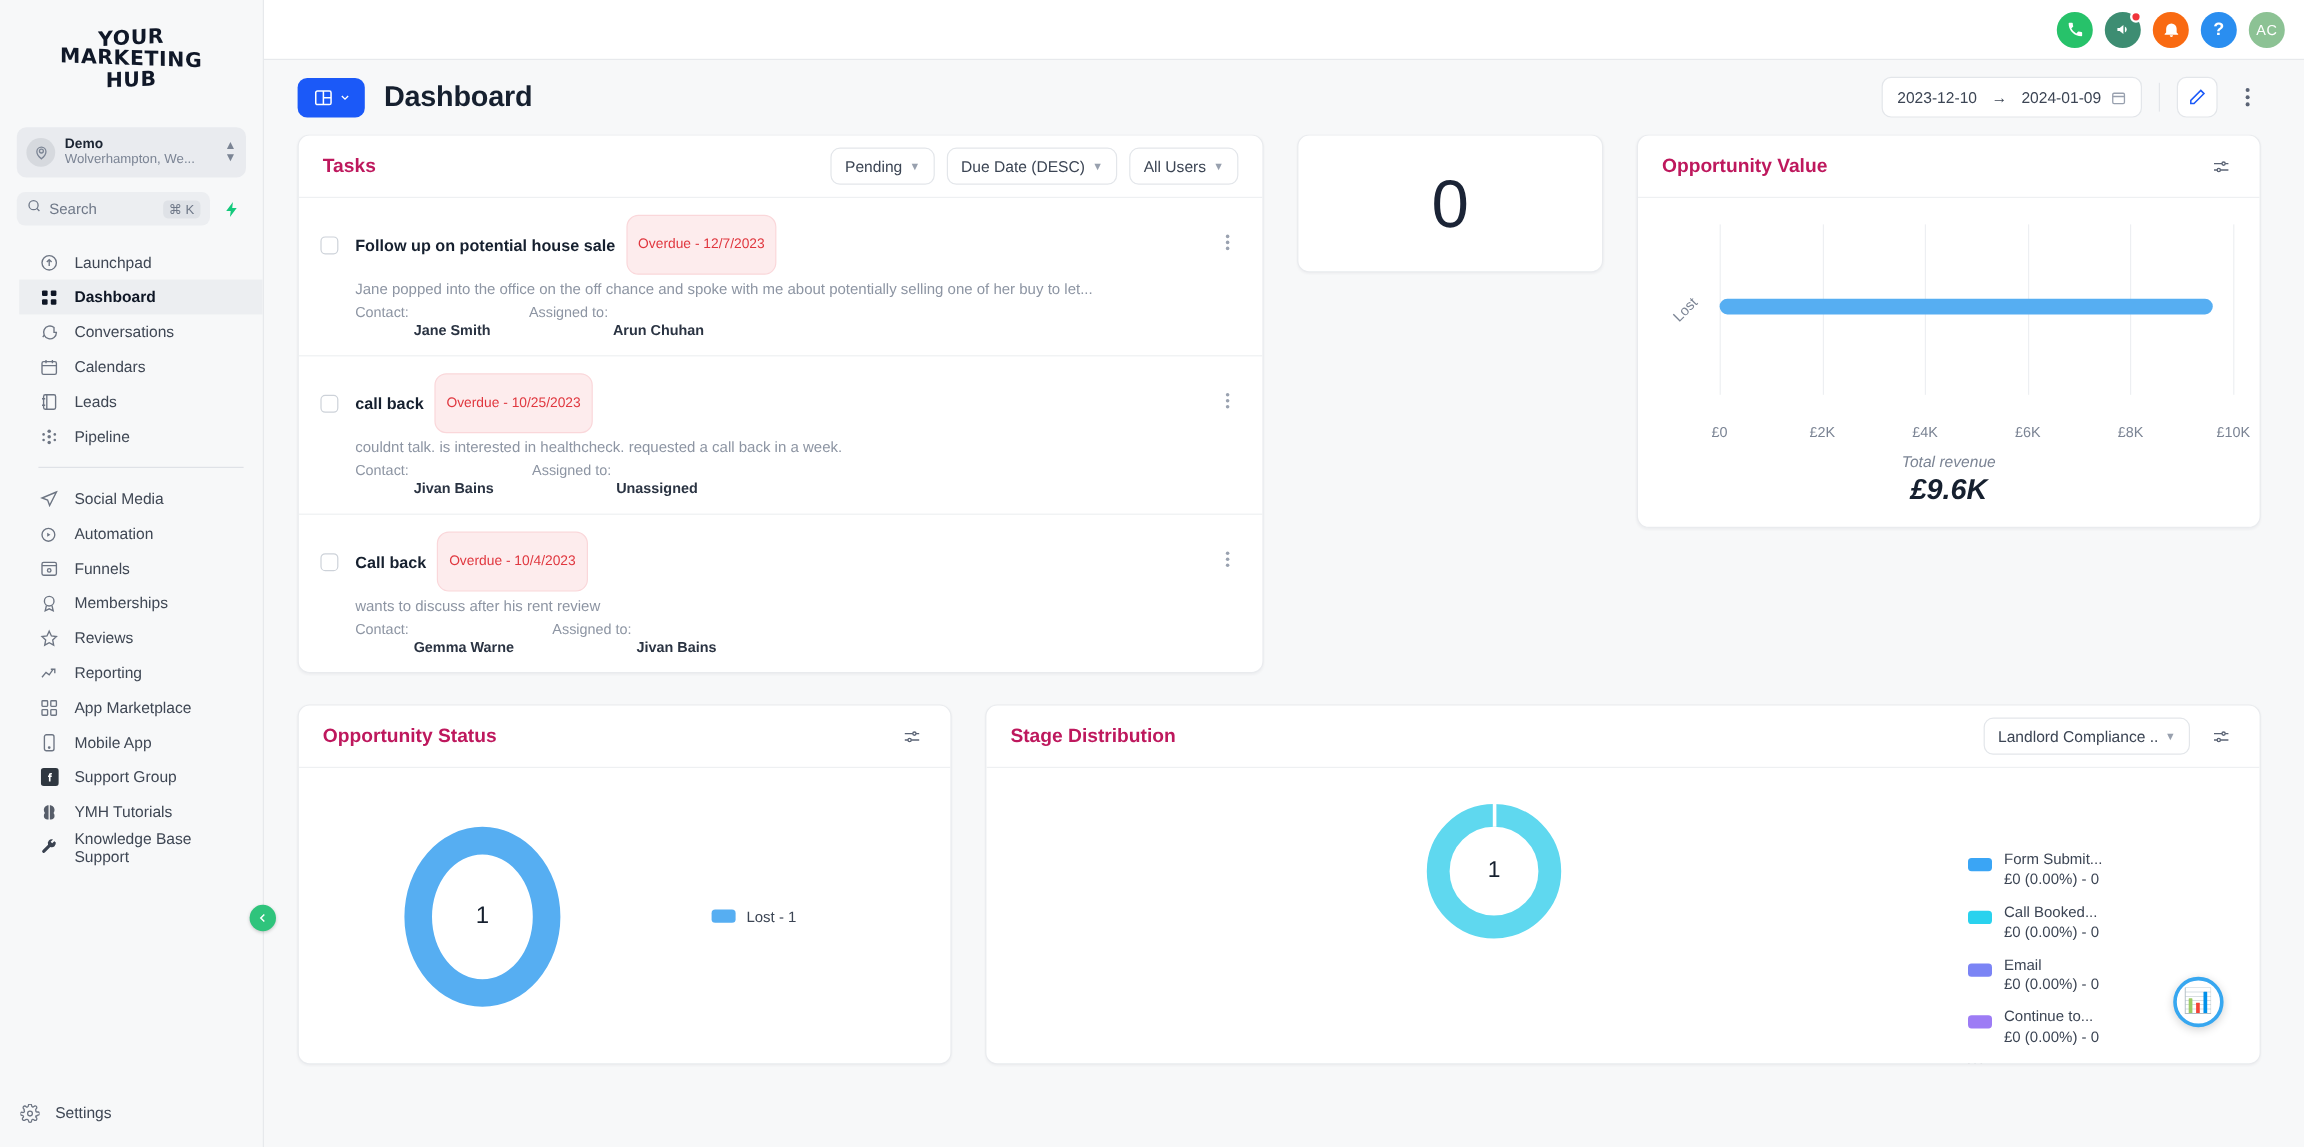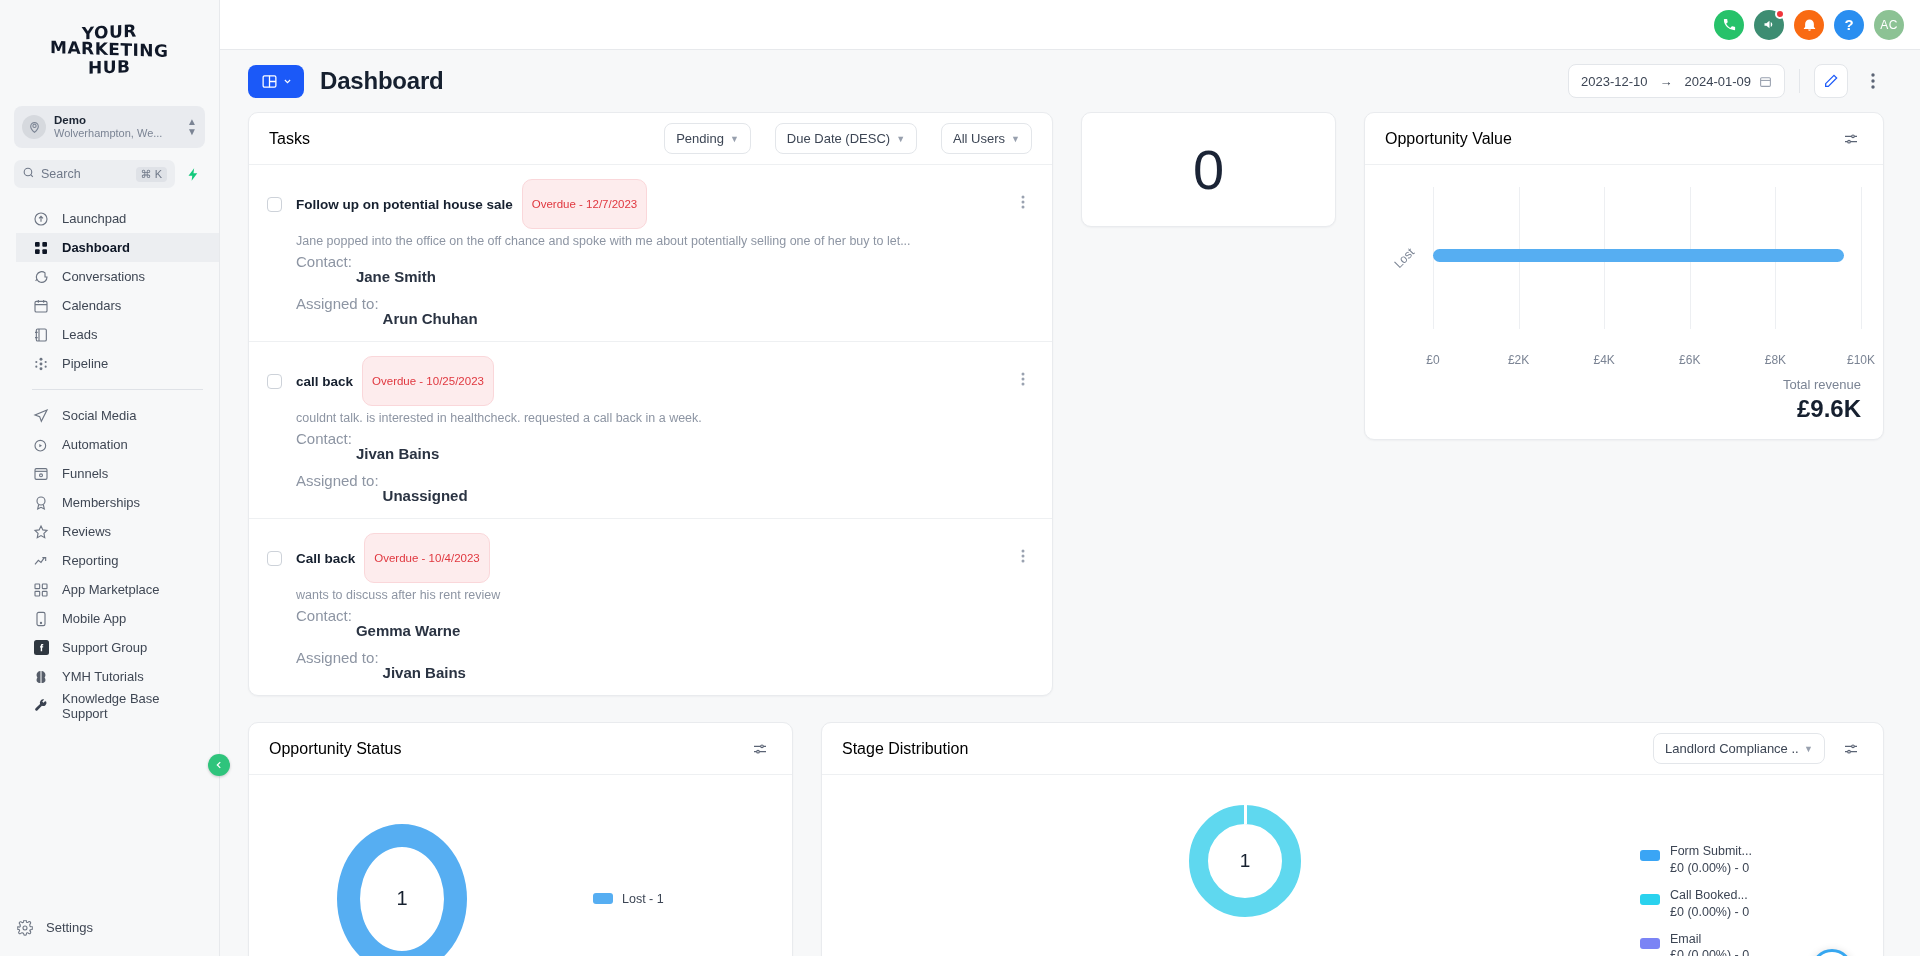--- a/index.html
+++ b/index.html
@@ -122,21 +122,21 @@
   .content { flex:1; padding: 0 36px 0 28px; overflow:hidden; }
   .row { display:flex; gap:28px; }
   .card {
     background:#fff; border:1px solid #e9ebee; border-radius:10px;
     box-shadow: 0 1px 2px rgba(16,24,40,.04);
   }
   .card-head {
     height:52px; display:flex; align-items:center; padding: 0 20px;
     border-bottom:1px solid #eef0f2;
   }
-  .card-title { font-size:16px; font-weight:400; color:#000000; }
+  .card-title { font-size:16px; font-weight:700; color:#be185d; }
   .card-head .spacer { flex:1; }
   .pill {
     height:31px; border:1px solid #e3e6ea; border-radius:8px; background:#fff;
     display:flex; align-items:center; gap:6px; padding: 0 11px; cursor:pointer;
     font-size:13px; color:#3c4554;
   }
   .chev { color:#98a0ae; font-size:9px; }
   .sliders-btn { width:24px;height:24px;display:flex;align-items:center;justify-content:center;cursor:pointer;color:#5b6475; }
 
   
@@ -148,39 +148,39 @@
     margin-top:18px; flex:0 0 15px; cursor:pointer;
   }
   .task-body { flex:1; min-width:0; }
   .task-title-row { display:flex; align-items:center; gap:9px; margin-bottom:5px; }
   .task-title { font-size:13.5px; font-weight:600; color:#16202f; }
   .badge {
     font-size:11.5px; color:#e0373f; background:#fdeced; border:1px solid #fad7da;
     border-radius:10px; padding: 18px 9px; white-space:nowrap;
   }
   .task-desc { font-size:12.5px; color:#8d95a3; margin-bottom:5px; white-space:nowrap; overflow:hidden; text-overflow:ellipsis; }
-  .task-meta { font-size:15px; color:#8d95a3; display:flex; gap:10px;flex-direction:column; }
+  .task-meta { font-size:12px; color:#8d95a3; display:flex; gap:22px; }
   .task-meta b { color:#2a3342; font-weight:600;margin-top:15px; }
   .task-meta .grp { display:flex; gap:4px; margin-right:10px; }
   .task-kebab { width:18px; display:flex; align-items:center; justify-content:center; color:#9aa2b0; margin-top:16px; cursor:pointer; }
 
   
   .contacts-card { width:255px; }
   .contacts-body { height:113px; display:flex; align-items:center; justify-content:center; }
   .big-num { font-size:56px; font-weight:400; color:#1b2436; }
 
   
   .oppval-card { flex:1; }
   .oppval-body { padding: 14px 22px 16px 22px; }
   .bar-chart { position:relative; height:168px; margin-left:46px; }
   .grid-line { position:absolute; top:8px; bottom:18px; width:1px; background:#edeff2; }
   .axis-lab { position:absolute; bottom:-20px; font-size:12px; color:#7b8494; transform:translateX(-50%); white-space:nowrap; }
   .ylab { position:absolute; left:-40px; top:72px; font-size:12px; color:#7b8494; transform: rotate(-45deg); }
   .hbar { position:absolute; height:13px; border-radius:7px; background:#56aef2; }
-  .total-wrap { text-align:right; margin-top:30px; }
+  .total-wrap { text-align:center; margin-top:30px;font-style:italic; }
   .total-lab { font-size:13px; color:#7b8494; }
   .total-val { font-size:24px; font-weight:700; color:#16202f; margin-top:3px; }
 
   
   .oppstat-card { width:545px; height:300px; }
   .donut-area { display:flex; align-items:center; height:247px; padding: 0 36px; }
   .donut {
     width:130px;height:150px;border-radius:50%;
     border:23px solid #56aef2; display:flex;align-items:center;justify-content:center;
     flex:0 0 130px; margin-left:52px;
@@ -517,21 +517,21 @@
     </div>
 
     <div class="content">
 
       <div class="row" style="align-items:flex-start">
 
         <section class="card tasks-card">
           <div class="card-head">
             <div class="card-title">Tasks</div>
             <div class="spacer"></div>
-            <div style="display:flex;gap:24px">
+            <div style="display:flex;gap:10px">
               <div class="pill">
                 <span>Pending</span>
                 <span class="chev">▼</span>
               </div>
               <div class="pill">
                 <span>Due Date (DESC)</span>
                 <span class="chev">▼</span>
               </div>
               <div class="pill">
                 <span>All Users</span>

